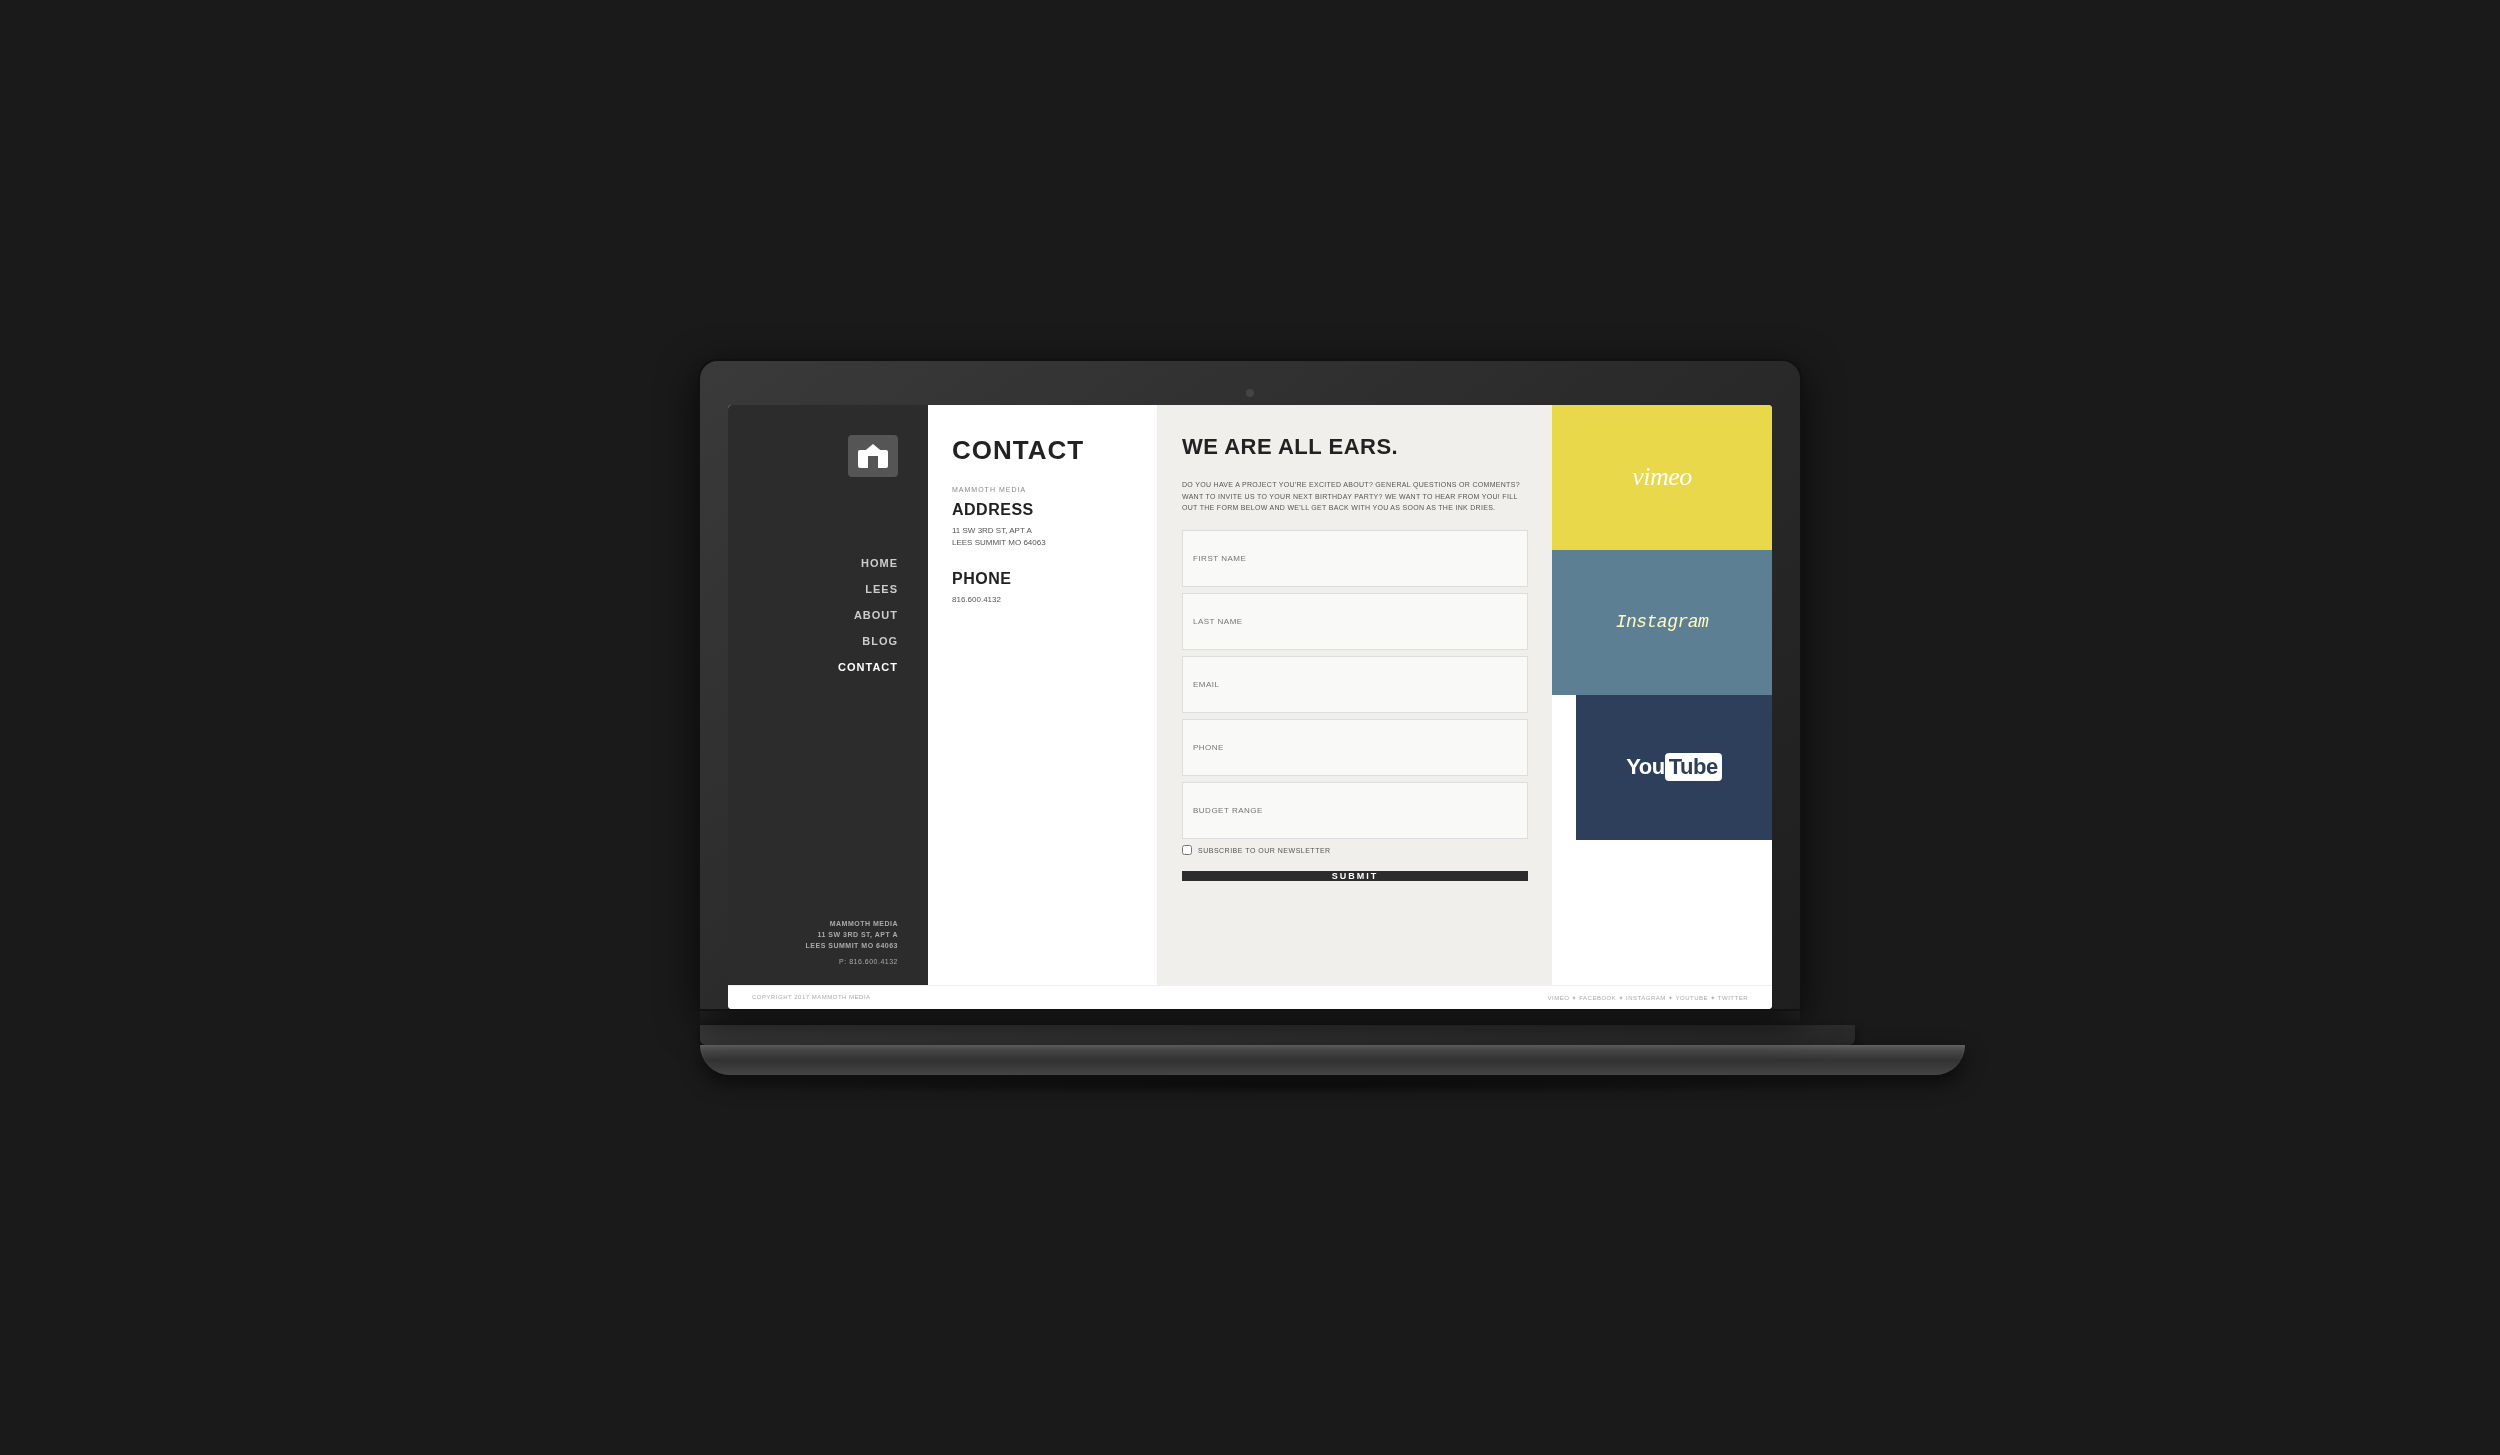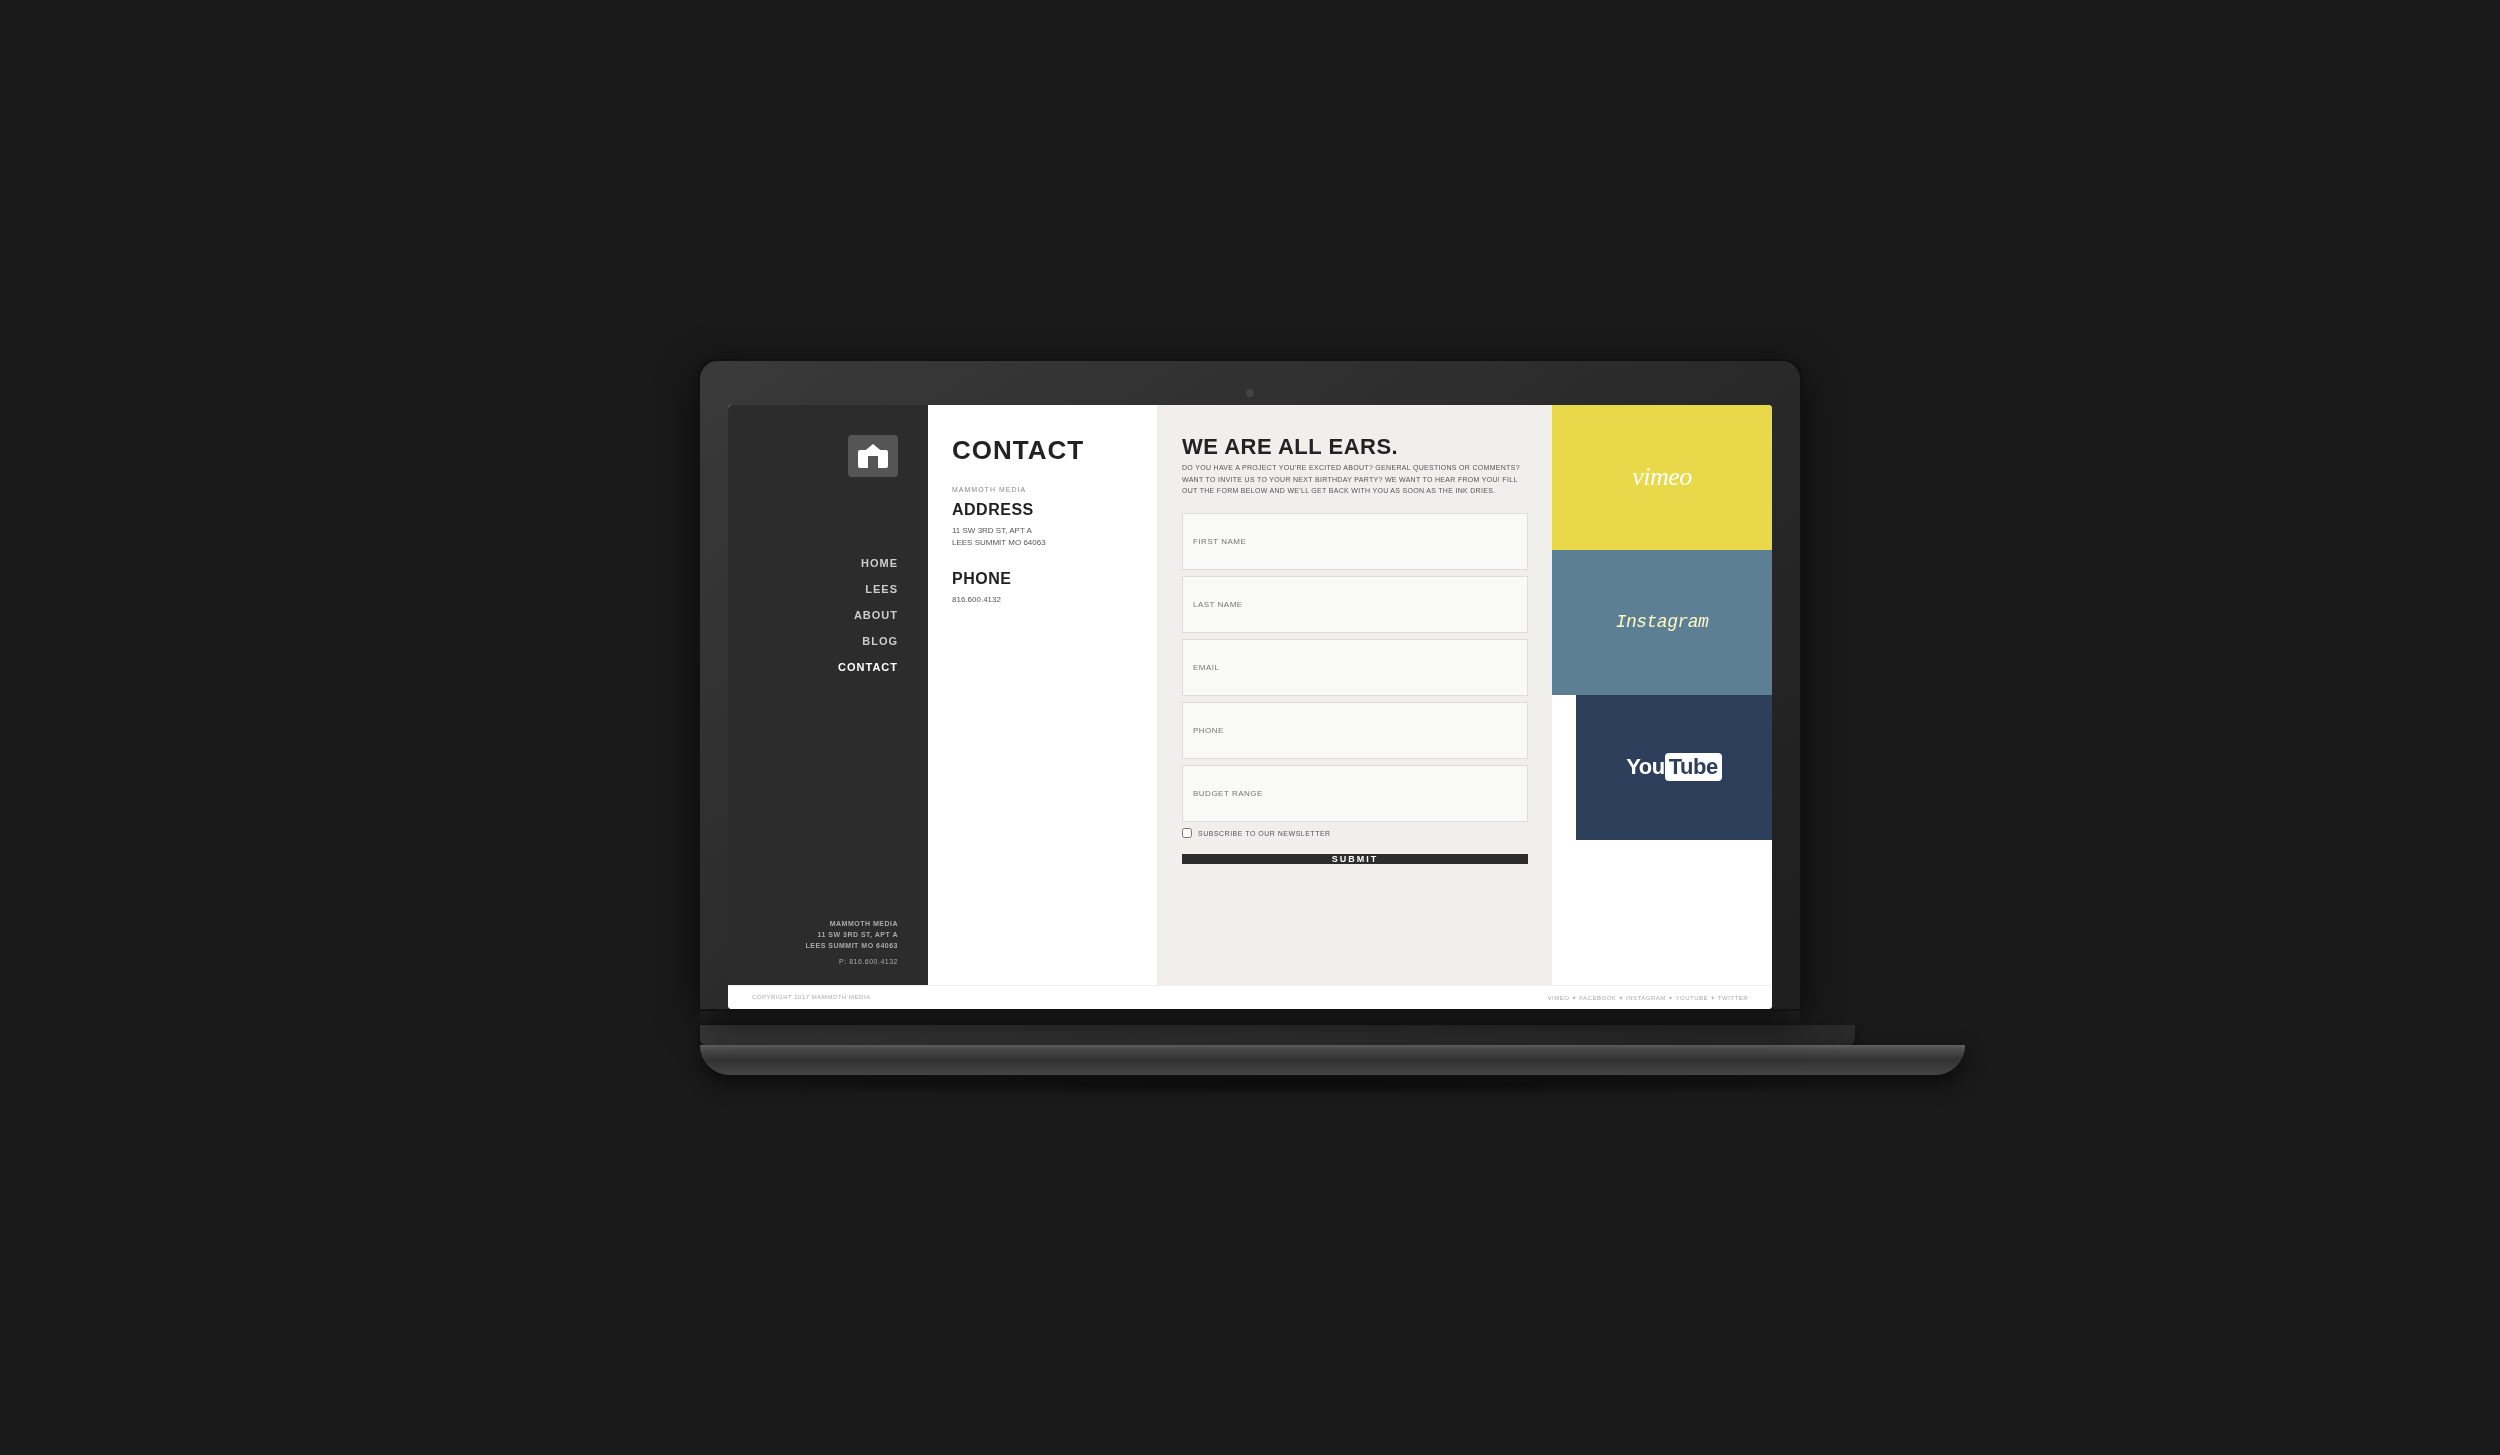--- a/index.html
+++ b/index.html
@@ -169,21 +169,21 @@
       flex: 1;
       padding: 30px 24px;
       overflow-y: auto;
     }
 
     .form-title {
       font-size: 22px;
       font-weight: bold;
       color: #222;
       letter-spacing: 0.5px;
-      margin-bottom: 3px;
+      margin-bottom: 20px;
       line-height: 1.1;
     }
 
     .form-description {
       font-size: 7px;
       color: #555;
       line-height: 1.7;
       margin-bottom: 16px;
       text-transform: uppercase;
       letter-spacing: 0.3px;

